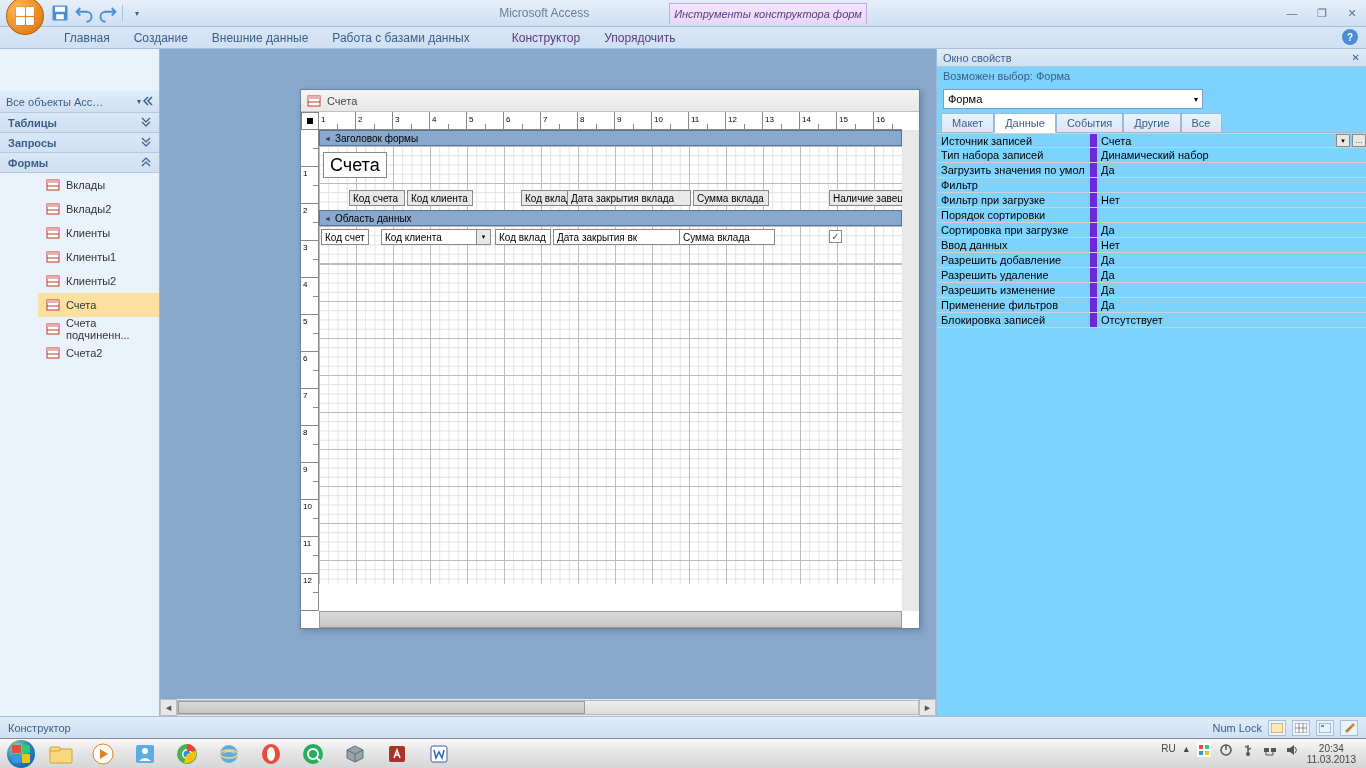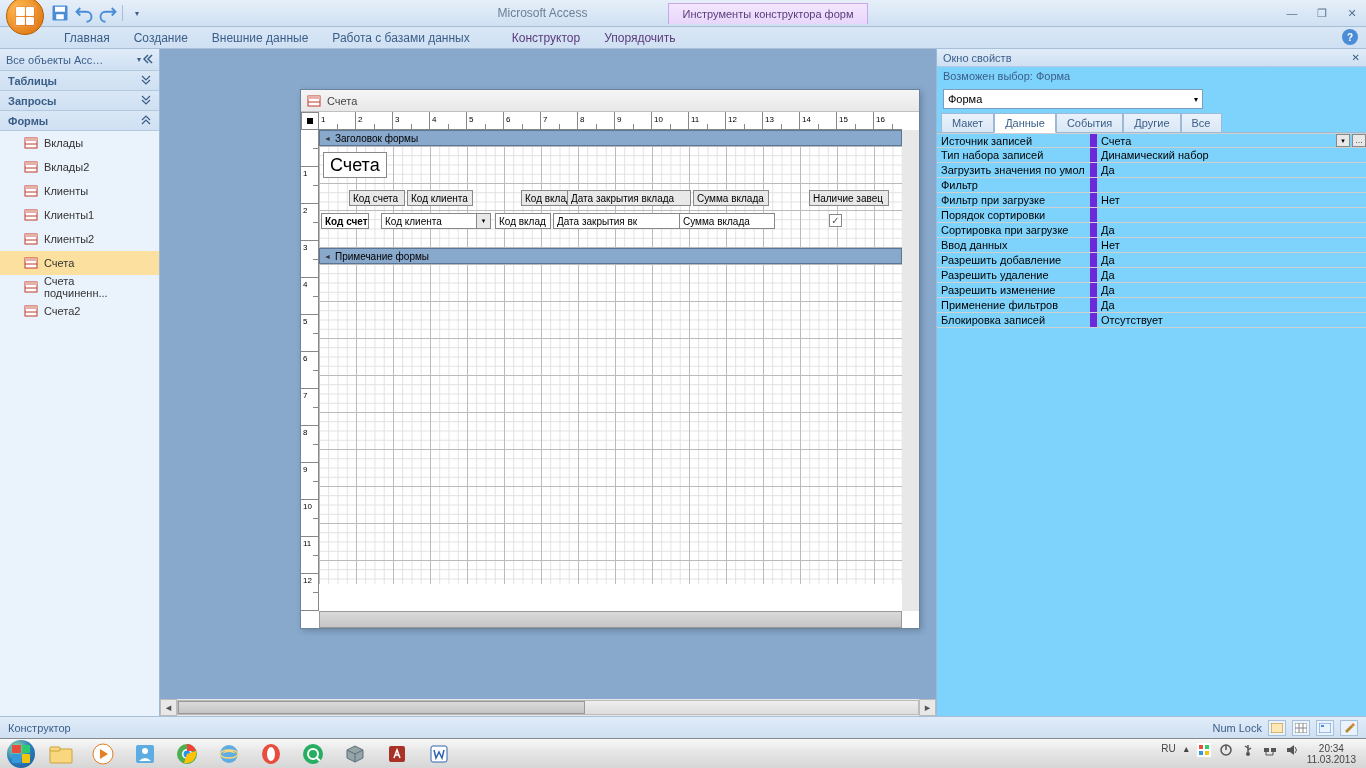--- a/index.html
+++ b/index.html
@@ -8,39 +8,39 @@
 
 .title-bar { height: 27px; background: linear-gradient(#e6eff9, #cfe0f3); display: flex; align-items: center; border-bottom: 1px solid #a7bfd8; position: relative; }
 .office-button { width: 38px; height: 38px; margin-left: 6px; margin-top: 6px; border-radius: 50%; background: radial-gradient(circle at 30% 30%, #ffb94f, #d96c0a); border: 1px solid #b35e00; position: absolute; z-index: 10; display:flex;align-items:center;justify-content:center; }
 .office-button-inner { width: 22px; height: 22px; background: linear-gradient(135deg,#f5a23c,#e06e12); border-radius:3px; box-shadow: inset 0 0 2px rgba(255,255,255,.6); display:grid;grid-template-columns:1fr 1fr;grid-template-rows:1fr 1fr;gap:1px;padding:2px;}
 .office-button-inner span{background:#fff;border-radius:1px;}
 .qat { margin-left: 50px; display: flex; align-items: center; gap: 4px; height:100%; }
 .qat-btn { width: 20px; height: 20px; display: flex; align-items: center; justify-content: center; color: #3b5e88; }
 .qat-sep { width:1px; height:16px; background:#a7bfd8; }
 .title-center { position: absolute; left: 0; right: 0; display: flex; justify-content: center; align-items: center; height: 100%; pointer-events: none; gap: 80px;}
 .title-text { color: #6b7f96; font-size: 12px; }
-.tool-tab-title { background: linear-gradient(#f3e6ff,#e8d6fa); padding: 4px 14px; border: 1px solid #c8a8e4; border-bottom: none; color: #5b3b7a; font-size: 11px; pointer-events: auto; }
+.tool-tab-title { background: linear-gradient(#f3e6ff,#e8d6fa); padding: 4px 4px; border: 1px solid #c8a8e4; border-bottom: none; color: #5b3b7a; font-size: 11px; pointer-events: auto; font-style: italic; }
 .win-controls { margin-left: auto; margin-right: 4px; display: flex; gap: 10px; color: #5a748f; }
 .win-controls span { width:20px; text-align:center; }
 
 
 .ribbon-tabs { height: 22px; background: linear-gradient(#d9e7f5,#cfe0f3); display: flex; align-items: flex-end; padding-left: 52px; border-bottom: 1px solid #a7bfd8; position:relative; }
 .ribbon-tab { padding: 3px 12px; color: #3b5e88; font-size: 12px; cursor: default; }
 .ribbon-tab.contextual { color: #5b3b7a; }
 .ribbon-help { position:absolute; right:8px; top:2px; width:16px;height:16px;border-radius:50%;background:#4a8cd6;color:#fff;display:flex;align-items:center;justify-content:center;font-size:10px;font-weight:bold;}
 
 
 .main-area { display: flex; height: calc(100% - 27px - 22px - 22px - 30px); }
 
 
 .nav-pane { width: 160px; background: #eaf2fb; border-right: 1px solid #9db9d8; display: flex; flex-direction: column; }
-.nav-header { height: 22px; background: linear-gradient(#e0ecf8,#cfe0f3); border-bottom: 1px solid #b3c9e0; display:flex;align-items:center;padding:0 6px;color:#3b5e88;font-size:11px;justify-content:space-between;}
+.nav-header { height: 22px; background: linear-gradient(#e0ecf8,#cfe0f3); border-bottom: 1px solid #b3c9e0; display:flex;align-items:center;padding:0 6px;color:#3b5e88;font-size:11px;justify-content:space-between;margin-top:42px;}
 .nav-header .chev { display:flex; gap:2px; align-items:center;}
 .nav-group-header { height:20px;background:linear-gradient(#d9e7f5,#cfe0f3);border-bottom:1px solid #b3c9e0;padding:0 8px;display:flex;align-items:center;color:#3b5e88;font-weight:bold;font-size:11px;justify-content:space-between;}
-.nav-item { height:24px;display:flex;align-items:center;padding:0 24px;gap:6px;color:#333;font-size:11px;}
+.nav-item { height:24px;display:flex;align-items:center;padding:0 8px;gap:6px;color:#333;font-size:11px;margin-left:38px;}
 .nav-item.selected { background:#fbe0a0; }
 .nav-item-icon { width:14px;height:14px; display:inline-flex;align-items:center;justify-content:center; }
 .nav-item-icon svg { width:14px;height:14px; }
 
 
 .design-area { flex:1; background:#88a8cc; position:relative; display:flex; flex-direction:column; }
 .design-scroll-h { height:17px; background:#e8e8e8; display:flex; align-items:center; margin-top:auto;}
 .design-scroll-h .track { flex:1; height:15px; background:linear-gradient(#eee,#ddd); border:1px solid #bbb; margin:0 17px; position:relative;}
 .design-scroll-h .thumb { position:absolute; left:0; width:55%; height:100%; background:linear-gradient(#dadada,#c5c5c5); border:1px solid #999;}
 .design-scroll-h .btn { width:17px;height:17px;background:#e8e8e8;border:1px solid #bbb;display:flex;align-items:center;justify-content:center;color:#555;position:absolute;}
@@ -388,38 +388,38 @@
               <span>Заголовок формы</span>
             </div>
           <div class="form-section-body grid-bg" style="height:64px;">
             <div class="form-label-box" style="left:4px;top:6px;width:64px;height:26px;">Счета</div>
             <div id="header-labels-row">
                 <div class="field-label" style="left: 4px; top: 44px; width: 56px; height: 16px;">Код счета</div>
                 <div class="field-label" style="left: 62px; top: 44px; width: 66px; height: 16px;">Код клиента</div>
                 <div class="field-label" style="left: 176px; top: 44px; width: 56px; height: 16px;">Код вклада</div>
                 <div class="field-label" style="left: 222px; top: 44px; width: 124px; height: 16px;">Дата закрытия вклада</div>
                 <div class="field-label" style="left: 348px; top: 44px; width: 76px; height: 16px;">Сумма вклада</div>
-                <div class="field-label" style="left: 464px; top: 44px; width: 80px; height: 16px;">Наличие завец</div>
+                <div class="field-label" style="left: 484px; top: 44px; width: 80px; height: 16px;">Наличие завец</div>
               </div>
           </div>
 
+          <div class="form-section-header">
+              <span>Область данных</span>
+            </div>
           <div class="form-section-body grid-bg" style="height:38px;">
             <div id="detail-fields-row">
-                <div class="field-box" style="left: 2px; top: 3px; width: 48px; height: 16px; font-weight: bold;">Код счет</div>
+                <div class="field-box" style="left: 2px; top: 3px; width: 48px; height: 16px;">Код счет</div>
                 <div class="field-box" style="left: 62px; top: 3px; width: 110px; height: 16px;">Код клиента<div class="combo-arrow">▾</div></div>
                 <div class="field-box" style="left: 176px; top: 3px; width: 56px; height: 16px;">Код вклад</div>
                 <div class="field-box" style="left: 234px; top: 3px; width: 140px; height: 16px;">Дата закрытия вк</div>
                 <div class="field-box" style="left: 360px; top: 3px; width: 96px; height: 16px;">Сумма вклада</div>
               </div>
             <div class="checkbox-ctl" style="left:510px;top:4px;"></div>
           </div>
 
-          <div class="form-section-header">
-              <span>Примечание формы</span>
-            </div>
           <div class="form-section-body grid-bg" style="height:320px;"></div>
 
         </div>
         <div class="form-vscroll"></div>
         <div class="form-hscroll">
             <div class="thumb"></div>
           </div>
       </div>
     </div>
 

